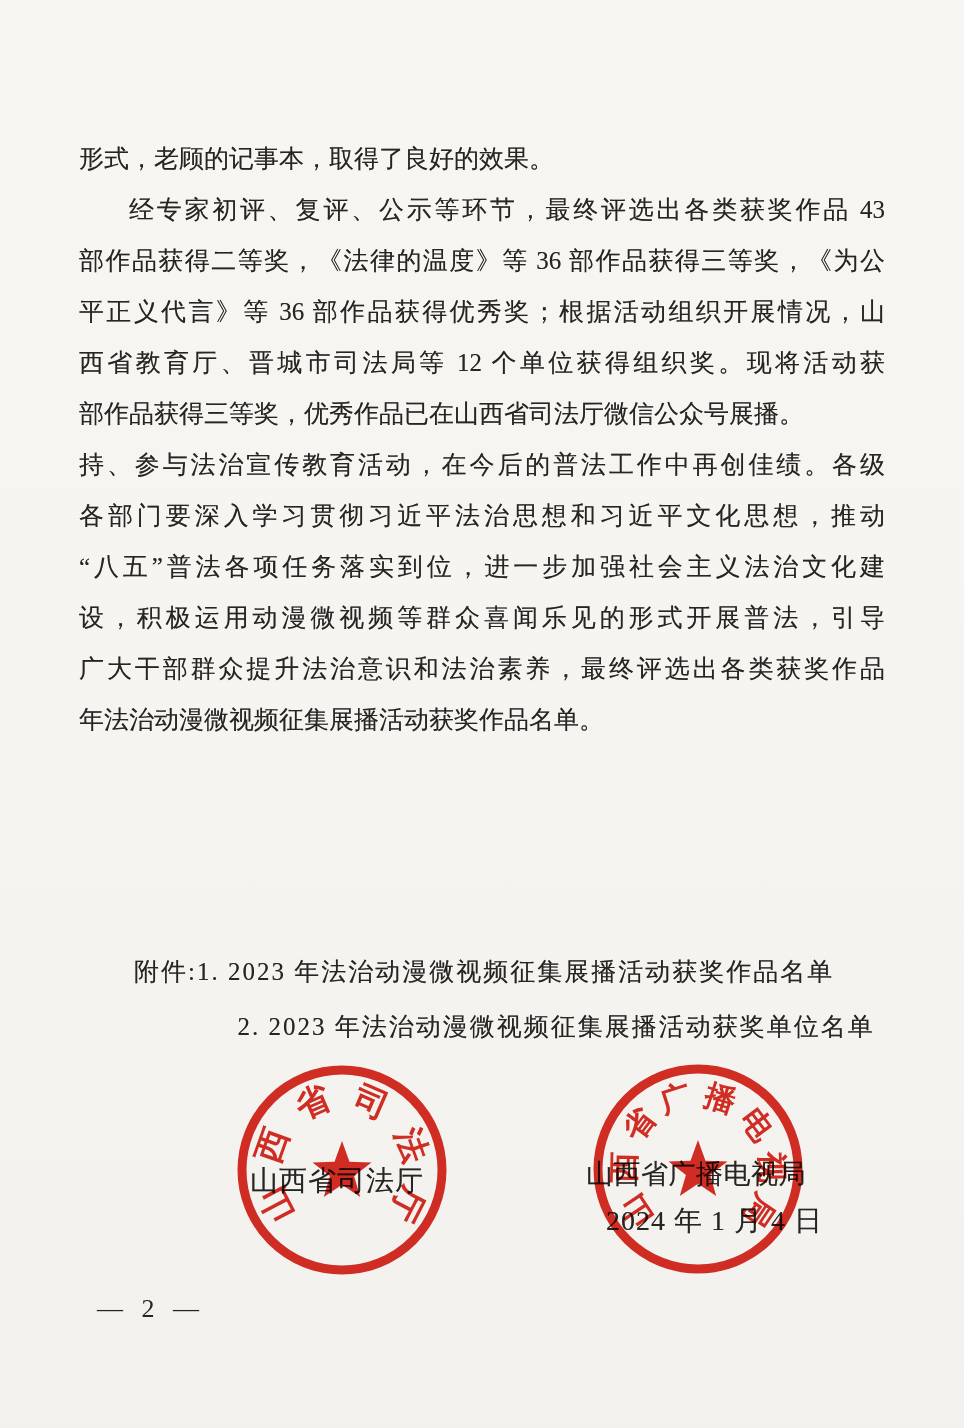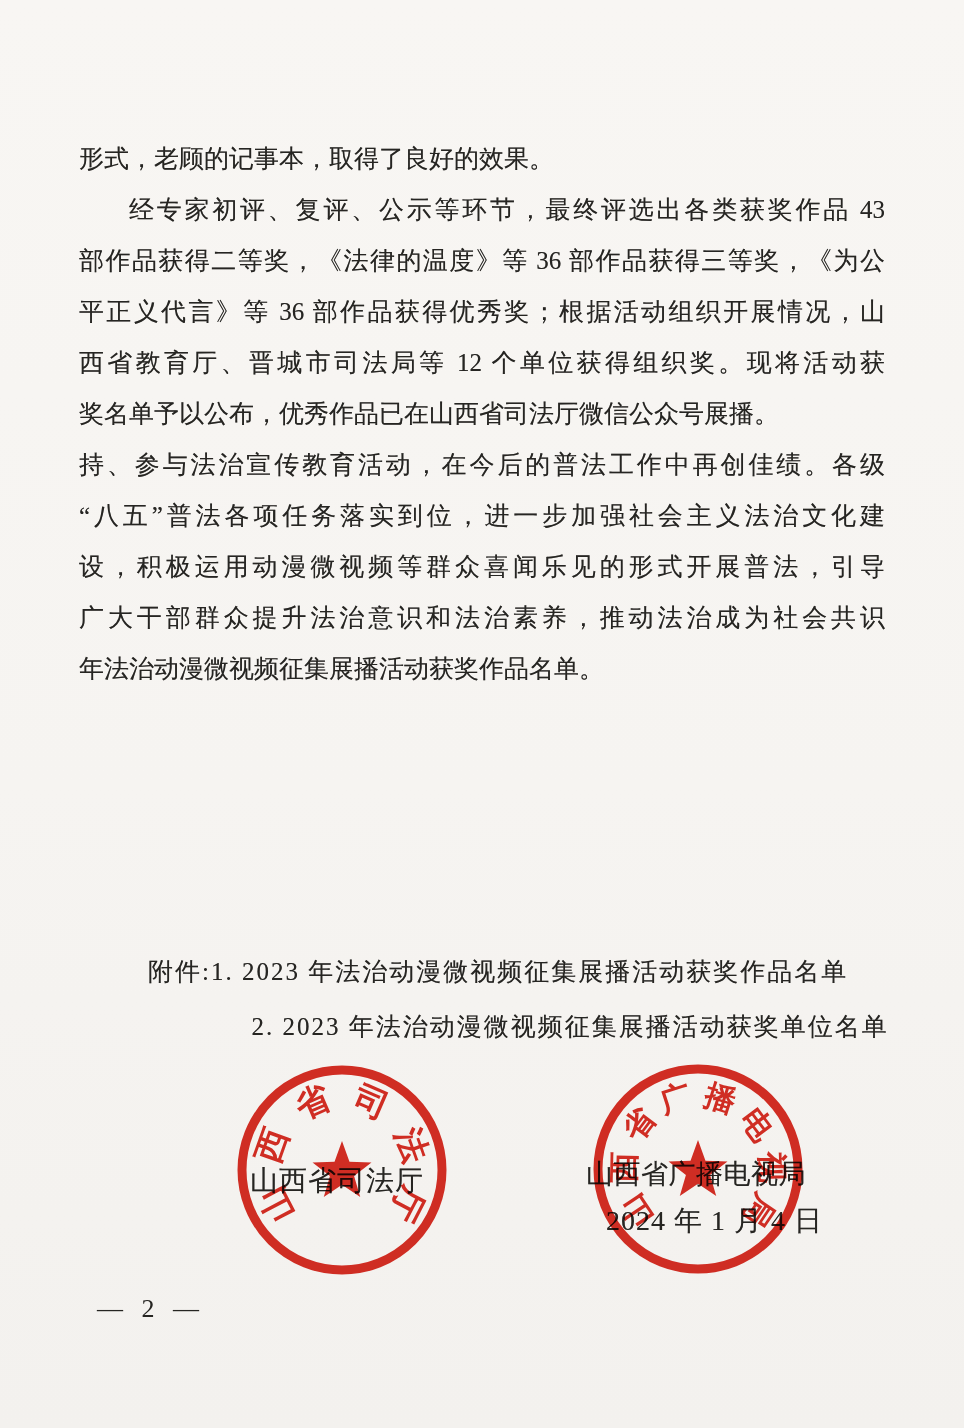--- a/index.html
+++ b/index.html
@@ -34,21 +34,21 @@
   .line.fill{
     text-align:justify;
     text-align-last:justify;
     text-justify:inter-character;
   }
   .line.indent{ text-indent:50px; }
   .line.gap{ margin-top:5px; }
   
   .attachment{
     position:absolute;
-    left:92px; top:944px;
+    left:78px; top:944px;
     width:830px;
   }
   .att-line{
     line-height:55px;
     font-size:25px;
     letter-spacing:2px;
     text-shadow:0 0 0.6px rgba(40,40,40,.45);
     white-space:nowrap;
   }
   .att1{ padding-left:56px; }
@@ -97,25 +97,26 @@
 <body>
 
 <div class="page">
 
   <div class="body-text">
       <div class="line">形式，老顾的记事本，取得了良好的效果。</div>
       <div class="line fill indent">经专家初评、复评、公示等环节，最终评选出各类获奖作品 43</div>
       <div class="line fill">部作品获得二等奖，《法律的温度》等 36 部作品获得三等奖，《为公</div>
       <div class="line fill">平正义代言》等 36 部作品获得优秀奖；根据活动组织开展情况，山</div>
       <div class="line fill">西省教育厅、晋城市司法局等 12 个单位获得组织奖。现将活动获</div>
-      <div class="line">奖名单予以公布，优秀作品已在山西省司法厅微信公众号展播。</div>
+      <div class="line">部作品获得三等奖，优秀作品已在山西省司法厅微信公众号展播。</div>
       <div class="line fill">持、参与法治宣传教育活动，在今后的普法工作中再创佳绩。各级</div>
+      <div class="line fill">各部门要深入学习贯彻习近平法治思想和习近平文化思想，推动</div>
       <div class="line fill">“八五”普法各项任务落实到位，进一步加强社会主义法治文化建</div>
       <div class="line fill">设，积极运用动漫微视频等群众喜闻乐见的形式开展普法，引导</div>
-      <div class="line fill">广大干部群众提升法治意识和法治素养，推动法治成为社会共识</div>
+      <div class="line fill">广大干部群众提升法治意识和法治素养，最终评选出各类获奖作品</div>
       <div class="line">年法治动漫微视频征集展播活动获奖作品名单。</div>
     </div>
 
   <div class="attachment">
     <div class="att-line att1">附件:1. 2023 年法治动漫微视频征集展播活动获奖作品名单</div>
     <div class="att-line att2">2. 2023 年法治动漫微视频征集展播活动获奖单位名单</div>
   </div>
 
   <div class="overlay-text left-org">山西省司法厅</div>
 

